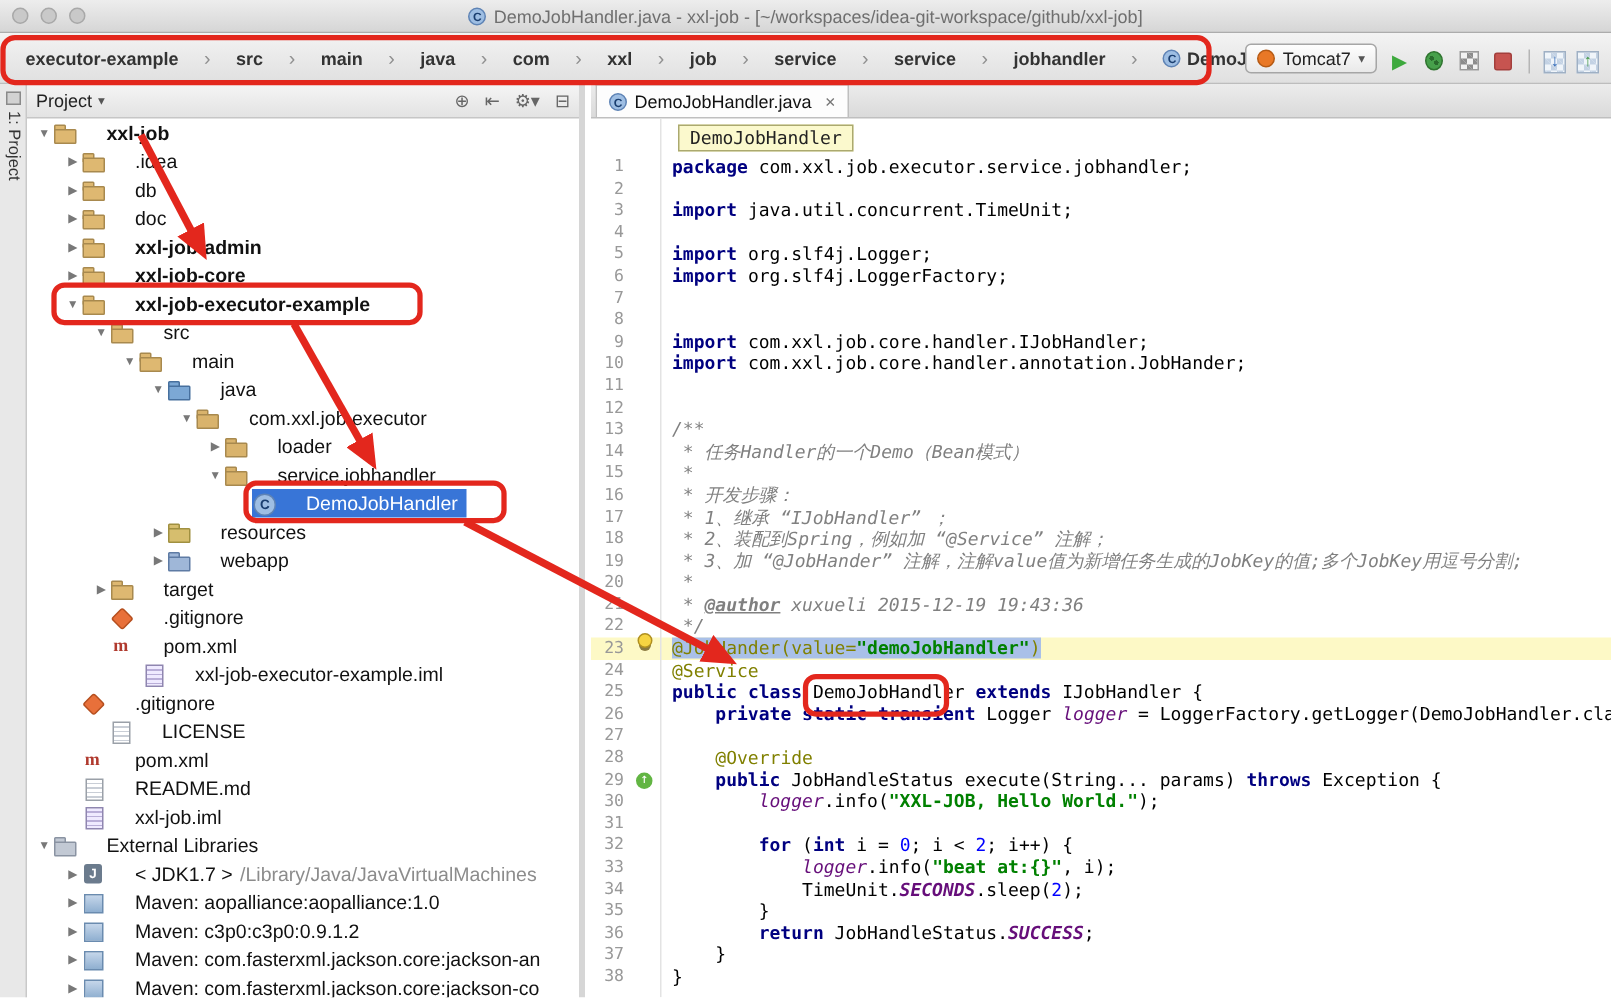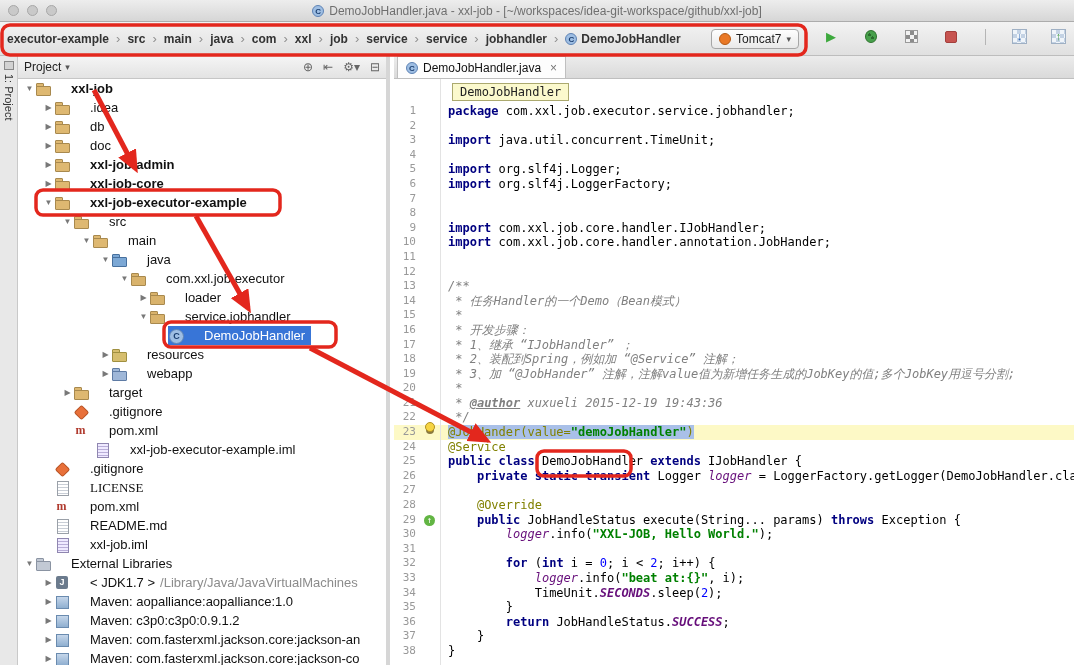--- a/index.html
+++ b/index.html
@@ -15,25 +15,25 @@
   .title-text{font-size:12px;color:#6F6F6F;display:flex;align-items:center;gap:5px;white-space:nowrap}
   .file-badge{width:12px;height:12px;border-radius:50%;background:#9EBEE3;border:1px solid #5E83B5;
     color:#1A3E6F;font:bold 8px/11px "Liberation Sans",sans-serif;text-align:center;display:inline-block}
 
   
   .navbar{position:absolute;top:22px;left:0;right:0;height:34px;
     background:linear-gradient(#F3F3F3,#E0E0E0);border-bottom:1px solid #BDBDBD;
     display:flex;align-items:center;padding:0 8px 0 4px}
   .crumbs{display:flex;align-items:center;font-size:12px;font-weight:bold;color:#333;
     white-space:nowrap;overflow:hidden}
-  .crumb{padding:2px 3px;cursor:default;display:inline-flex;align-items:center;gap:4px}
+  .crumb{padding:2px 13px;cursor:default;display:inline-flex;align-items:center;gap:4px}
   .crumb-sep{color:#909090;margin:0 4px;font-weight:normal;font-size:13px}
   .cicon{width:12px;height:12px;border-radius:50%;background:#9EBEE3;border:1px solid #5E83B5;
     color:#1A3E6F;font:bold 8px/11px "Liberation Sans",sans-serif;text-align:center;display:inline-block}
-  .nav-right{margin-left:auto;display:flex;align-items:flex-start;gap:24px}
+  .nav-right{margin-left:auto;display:flex;align-items:flex-end;gap:7px}
   .runcfg{display:flex;align-items:center;gap:5px;border:1px solid #A6A6A6;border-radius:4px;
     background:linear-gradient(#FEFEFE,#E9E9E9);padding:2px 7px;font-size:12px;color:#222}
   .tomcat-icon{width:12px;height:12px;border-radius:50%;background:#E97826;border:1px solid #B55A14;display:inline-block}
   .dd{font-size:9px;color:#555}
   .nicon{display:inline-flex;align-items:center;justify-content:center;width:16px;height:16px}
   .play{color:#3DA93D;font-size:13px}
   .bug{width:12px;height:13px;border-radius:50%;
     background:radial-gradient(circle at 35% 35%,#2A6B2D 1.5px,transparent 1.6px),
                radial-gradient(circle at 65% 62%,#2A6B2D 1.5px,transparent 1.6px),#47A04B;
     border:1px solid #2F742F}
@@ -352,21 +352,21 @@
           <span class="tlabel">xxl-job-executor-example.iml</span>
         </span>
       </div>
       <div class="trow" style="padding-left: 25px;">
         <span class="arrow"></span>
         <span class="twrap">
           <span class="ticon ticon-git"></span>
           <span class="tlabel">.gitignore</span>
         </span>
       </div>
-      <div class="trow" style="padding-left: 25px; font-family: Liberation Serif, serif;">
+      <div class="trow" style="padding-left: 43px;">
         <span class="arrow"></span>
         <span class="twrap">
           <span class="ticon ticon-file"></span>
           <span class="tlabel">LICENSE</span>
         </span>
       </div>
       <div class="trow" style="padding-left: 25px;">
         <span class="arrow"></span>
         <span class="twrap">
           <span class="ticon ticon-maven"></span>

